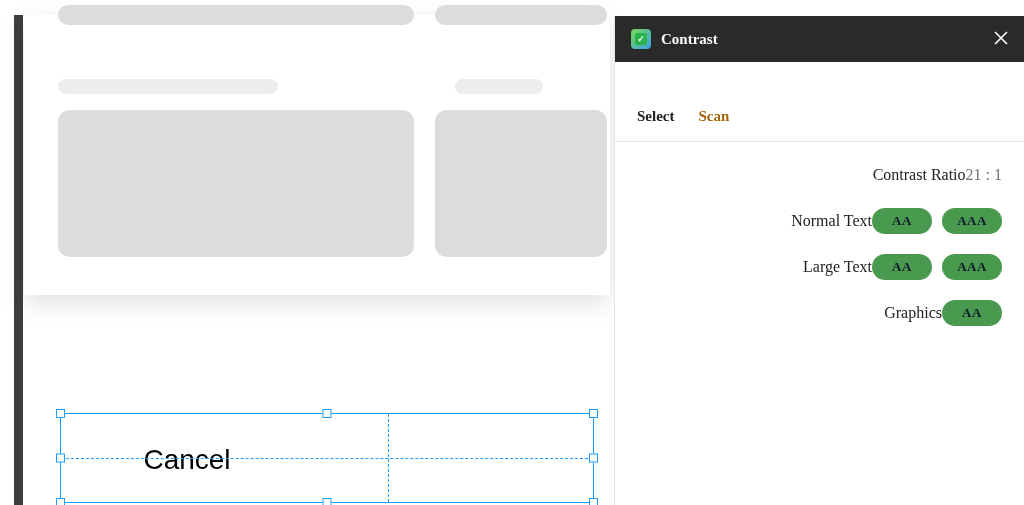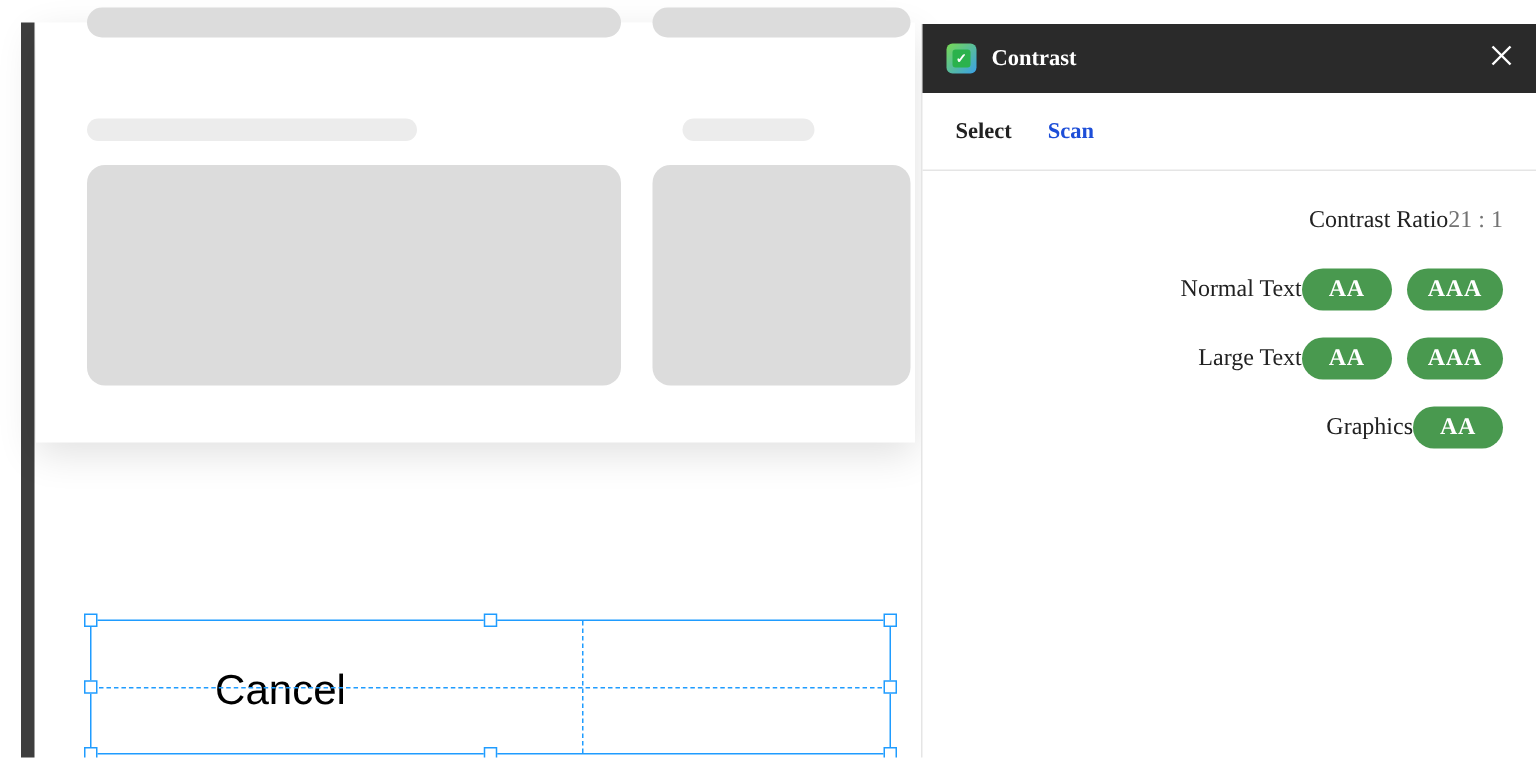--- a/index.html
+++ b/index.html
@@ -137,22 +137,23 @@
       font-size: 9px;
     }
     .panel-title { color: #fff; font-size: 15px; font-weight: 600; flex: 1; }
     .close-btn { color: #fff; font-size: 16px; cursor: pointer; line-height: 1; }
 
     .tabs-row {
       display: flex; gap: 24px;
       padding: 18px 22px 16px;
       border-bottom: 1px solid #e5e5e5;
       font-size: 15px;
-    }
-    .tab { color: #1d4ed8; font-weight: 600; cursor: pointer; }
+      margin-top: 28px;
+    }
+    .tab { color: #a16207; font-weight: 600; cursor: pointer; }
     .tab.active { color: #222; }
 
     .preview-wrap { padding: 20px 22px 6px; }
     .preview-box {
       border: 1px solid #d0d0d0;
       border-radius: 3px;
       height: 78px;
       display: flex; align-items: center; justify-content: center;
       font-size: 30px;
       font-weight: 600;
@@ -188,22 +189,22 @@
     }
     .metric-row {
       display: flex; justify-content: flex-end; align-items: center;
       min-height: 46px;
     }
     .metric-label { color: #222; }
     .metric-value { color: #737373; }
     .badges { display: flex; gap: 10px; }
     .badge {
       background: #49994f;
-      color: #ffffff;
-      font-size: 16px;
+      color: #0f172a;
+      font-size: 13px;
       font-weight: 700;
       padding: 5px 14px;
       border-radius: 16px;
       min-width: 60px;
       text-align: center;
       letter-spacing: 0.5px;
     }
   </style>
 </head>
 <body>

